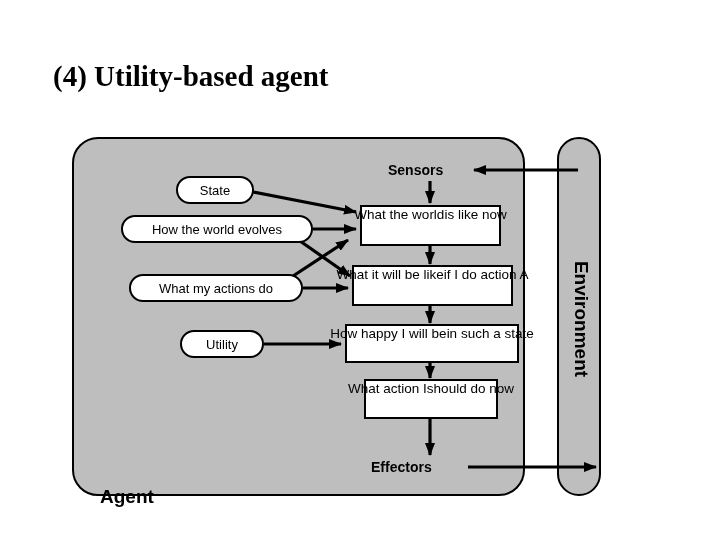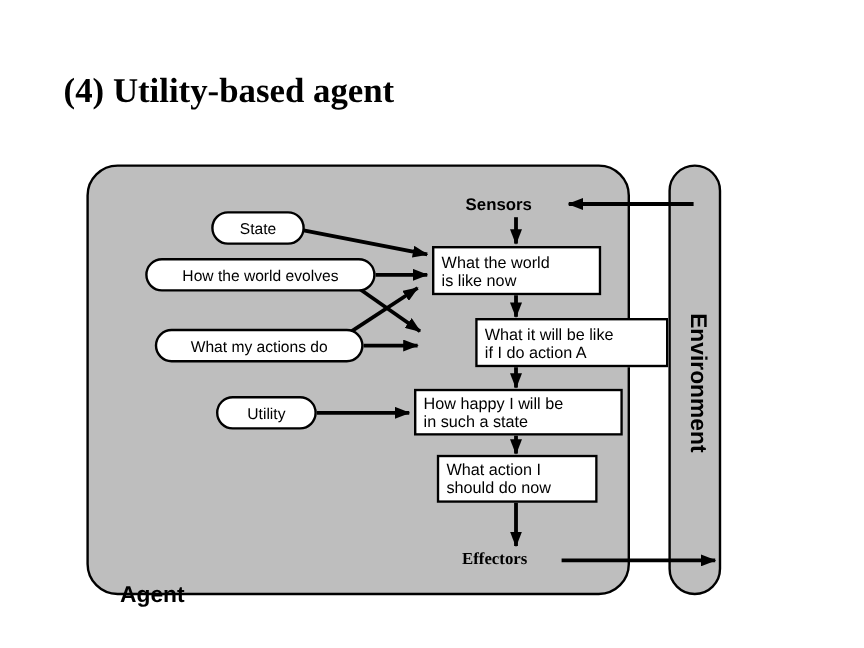--- a/index.html
+++ b/index.html
@@ -103,21 +103,21 @@
     text-align: center;
   }
 
   
   .rect {
     position: absolute;
     background: #ffffff;
     border: 2px solid #000000;
     box-sizing: border-box;
     display: flex;
-    flex-direction: column;
+    flex-direction: row;
     align-items: flex-start;
     justify-content: center;
     font-size: 13.5px;
     line-height: 15px;
     color: #000000;
     padding: 0 6px;
     white-space: nowrap;
   }
   .rect .ln { display: block; }
 
@@ -211,21 +211,21 @@
     <g>
       <line x1="430" y1="418" x2="430" y2="455" stroke="#000000" stroke-width="3.2" marker-end="url(#ahbig)"></line>
     </g>
 
     <g>
       <line x1="468" y1="467" x2="596" y2="467" stroke="#000000" stroke-width="3.2" marker-end="url(#ahbig)"></line>
     </g>
   </svg>
 
   <div class="port-label" style="left:388px; top:162px;">Sensors</div>
-  <div class="port-label" style="left:385px; top:459px;font-family:Liberation Serif, serif;">Effectors</div>
+  <div class="port-label" style="left:371px; top:459px;">Effectors</div>
 
   <div class="agent-label">Agent</div>
 
   <div class="pill" style="left:176px; top:176px; width:78px; height:28px;">
     <span>State</span>
   </div>
 
   <div class="pill" style="left:121px; top:215px; width:192px; height:28px;">
     <span>How the world evolves</span>
   </div>
@@ -236,21 +236,21 @@
 
   <div class="pill" style="left:180px; top:330px; width:84px; height:28px;">
     <span>Utility</span>
   </div>
 
   <div class="rect" style="left:360px; top:205px; width:141px; height:41px;">
     <span class="ln">What the world</span>
     <span class="ln">is like now</span>
   </div>
 
-  <div class="rect" style="left:352px; top:265px; width:161px; height:41px;margin-left:44px;">
+  <div class="rect" style="left:352px; top:265px; width:161px; height:41px;">
     <span class="ln">What it will be like</span>
     <span class="ln">if I do action A</span>
   </div>
 
   <div class="rect" style="left:345px; top:324px; width:174px; height:39px;">
     <span class="ln">How happy I will be</span>
     <span class="ln">in such a state</span>
   </div>
 
   <div class="rect" style="left:364px; top:379px; width:134px; height:40px;">

